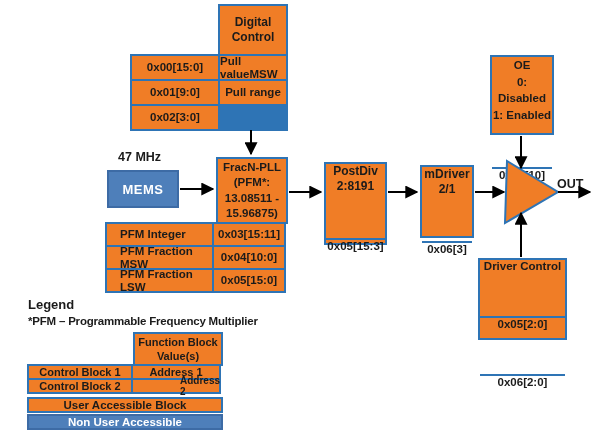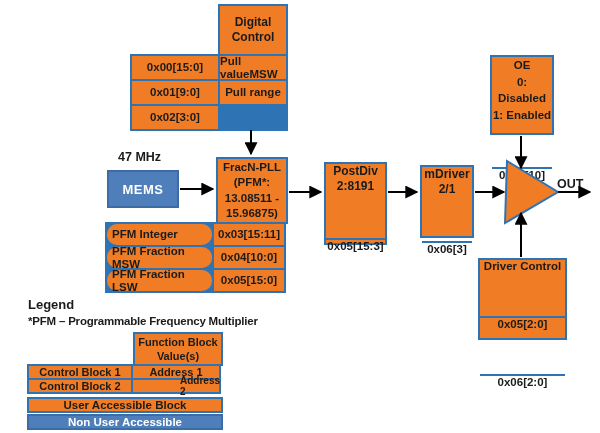--- a/index.html
+++ b/index.html
@@ -9,21 +9,21 @@
     overflow:hidden;
   }
   .abs { position:absolute; box-sizing:border-box; }
   .orange { background:#F07D26; border:2px solid #2E74B5; }
   .blue   { background:#4E7FBA; border:2px solid #3D6BA5; color:#ffffff; }
   .center { display:flex; align-items:center; justify-content:center; text-align:center; }
   .col    { display:flex; flex-direction:column; }
   .grid2  { display:grid; gap:2px; background:#2E74B5; border:2px solid #2E74B5; }
   .cell   { background:#F07D26; display:flex; align-items:center; justify-content:center;
             font-size:11.5px; line-height:1.1; }
-  .cell.left { justify-content:flex-start; padding-left:5px;border-radius:10px; }
+  .cell.left { justify-content:flex-start; padding-left:13px; }
   .sub    { border-top:2px solid #2E74B5; display:flex; align-items:center; justify-content:center;margin-top:44px; }
   .lbl    { font-size:12px; line-height:15px; }
   .small  { font-size:11.5px; }
   svg.overlay { position:absolute; left:0; top:0; pointer-events:none; }
 </style>
 </head>
 <body>
 
 <div id="canvas">
 

